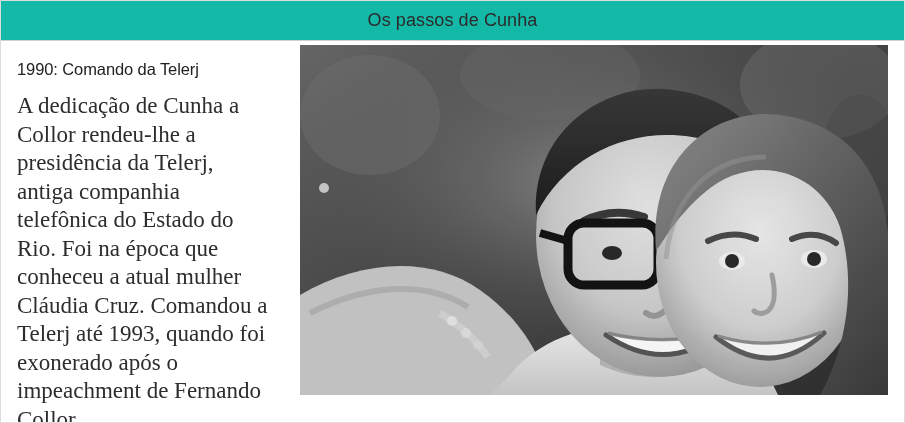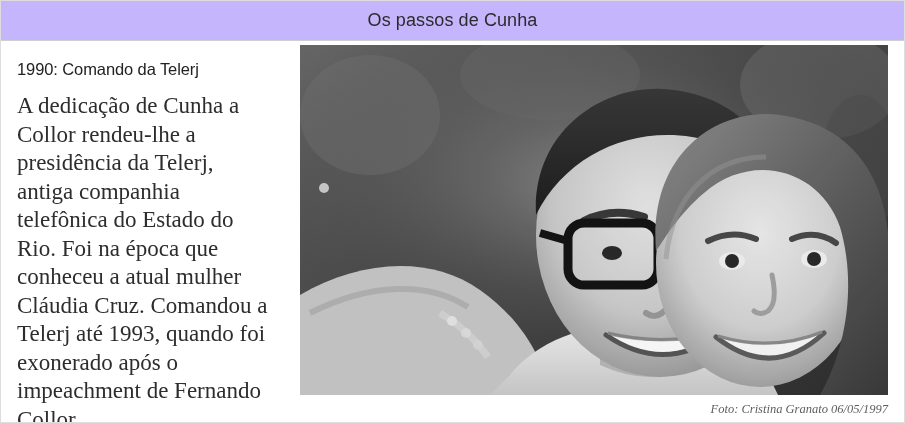--- a/index.html
+++ b/index.html
@@ -19,21 +19,21 @@
     box-sizing: border-box;
     border: 1px solid #dddddd;
     overflow: hidden;
   }
   .header {
     height: 39px;
     border-bottom: 1px solid #cfcfcf;
     display: flex;
     align-items: center;
     justify-content: center;
-    background: #c4b5fd;
+    background: #14b8a6;
   }
   .header-title {
     font-family: "Liberation Sans", sans-serif;
     font-size: 18px;
     color: #2b2b2b;
     letter-spacing: 0.1px;
   }
   .content {
     display: flex;
     padding: 0;
@@ -204,17 +204,16 @@
           <path d="M418 291 q 54 16 104 -4" stroke="#8d8d8d" stroke-width="3" fill="none"></path>
 
           <path d="M140 268 q 30 18 48 44" stroke="#dcdcdc" stroke-width="7" fill="none" opacity="0.7"></path>
           <circle cx="152" cy="276" r="5" fill="#ececec" opacity="0.85"></circle>
           <circle cx="166" cy="288" r="5" fill="#e4e4e4" opacity="0.8"></circle>
           <circle cx="178" cy="300" r="5" fill="#dcdcdc" opacity="0.75"></circle>
 
           <rect x="0" y="0" width="588" height="350" fill="#000000" opacity="0.04"></rect>
         </svg>
       </div>
-      <div class="photo-credit">Foto: Cristina Granato 06/05/1997</div>
     </div>
 
   </div>
 </div>
 
 </body></html>

